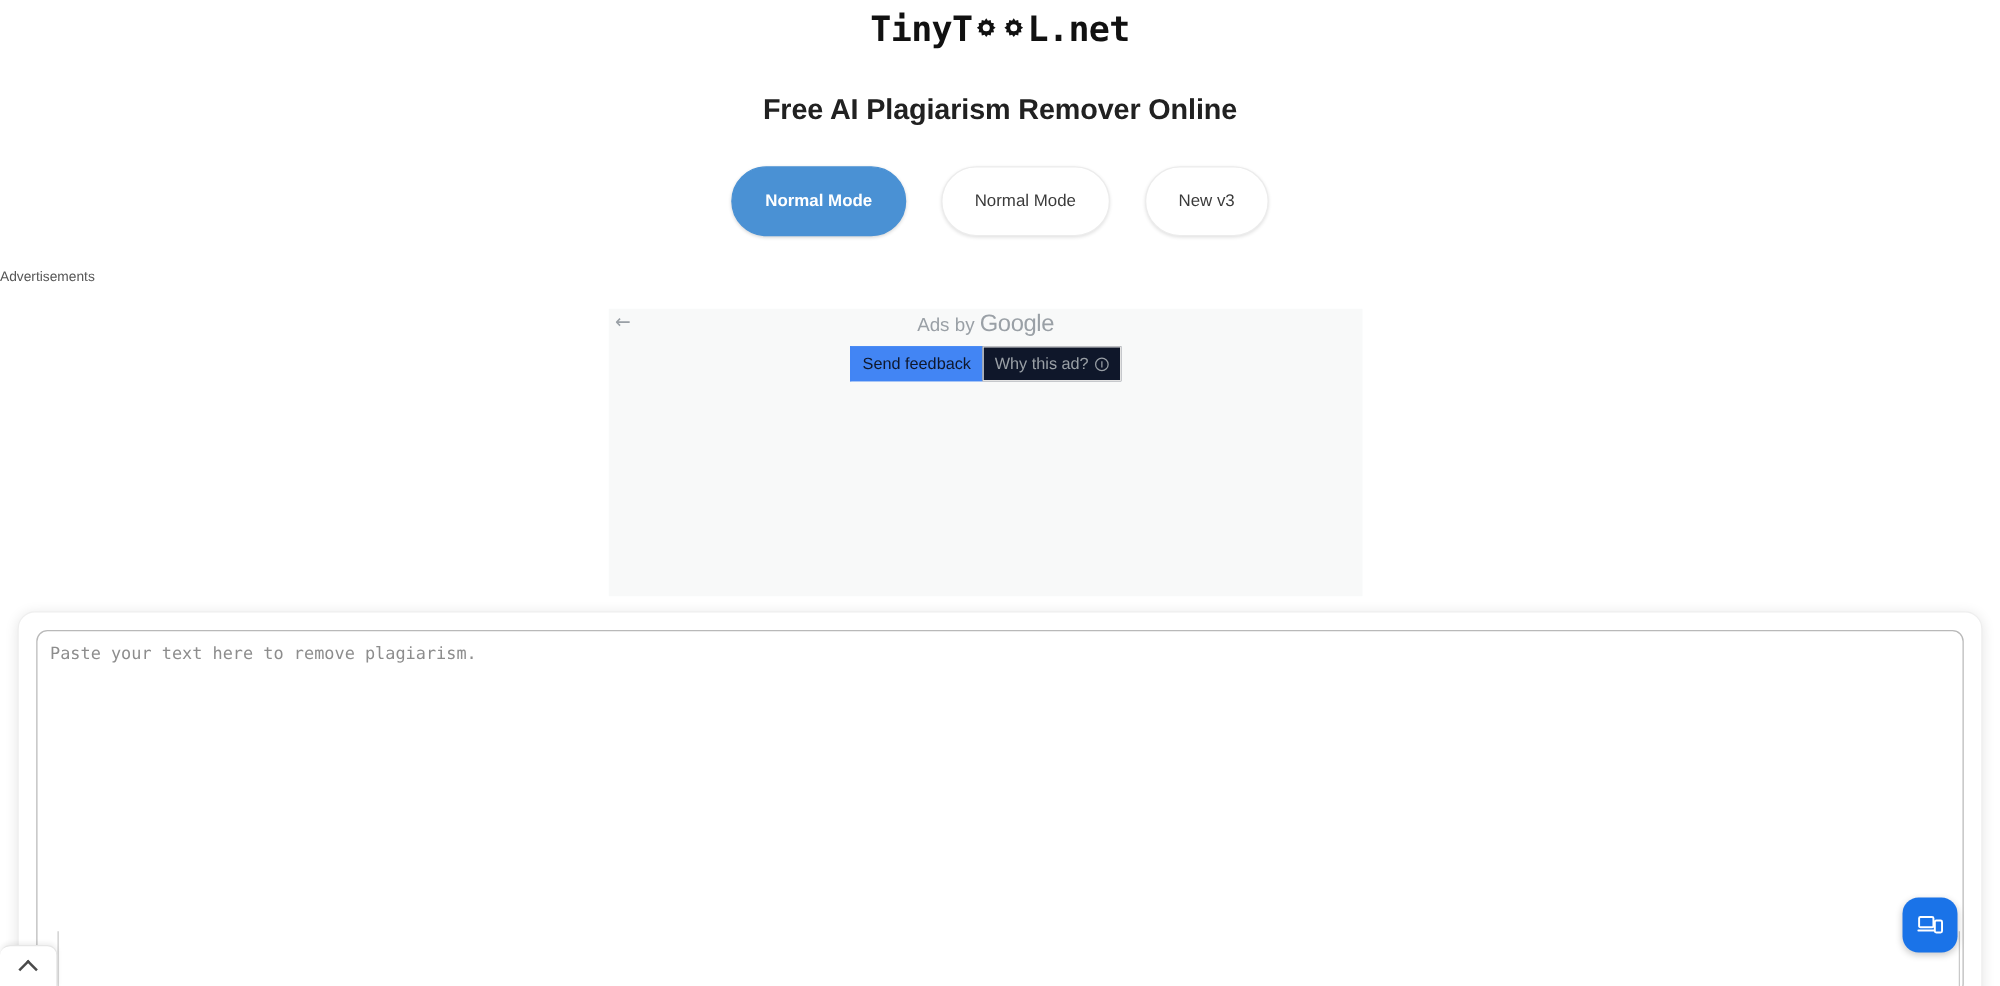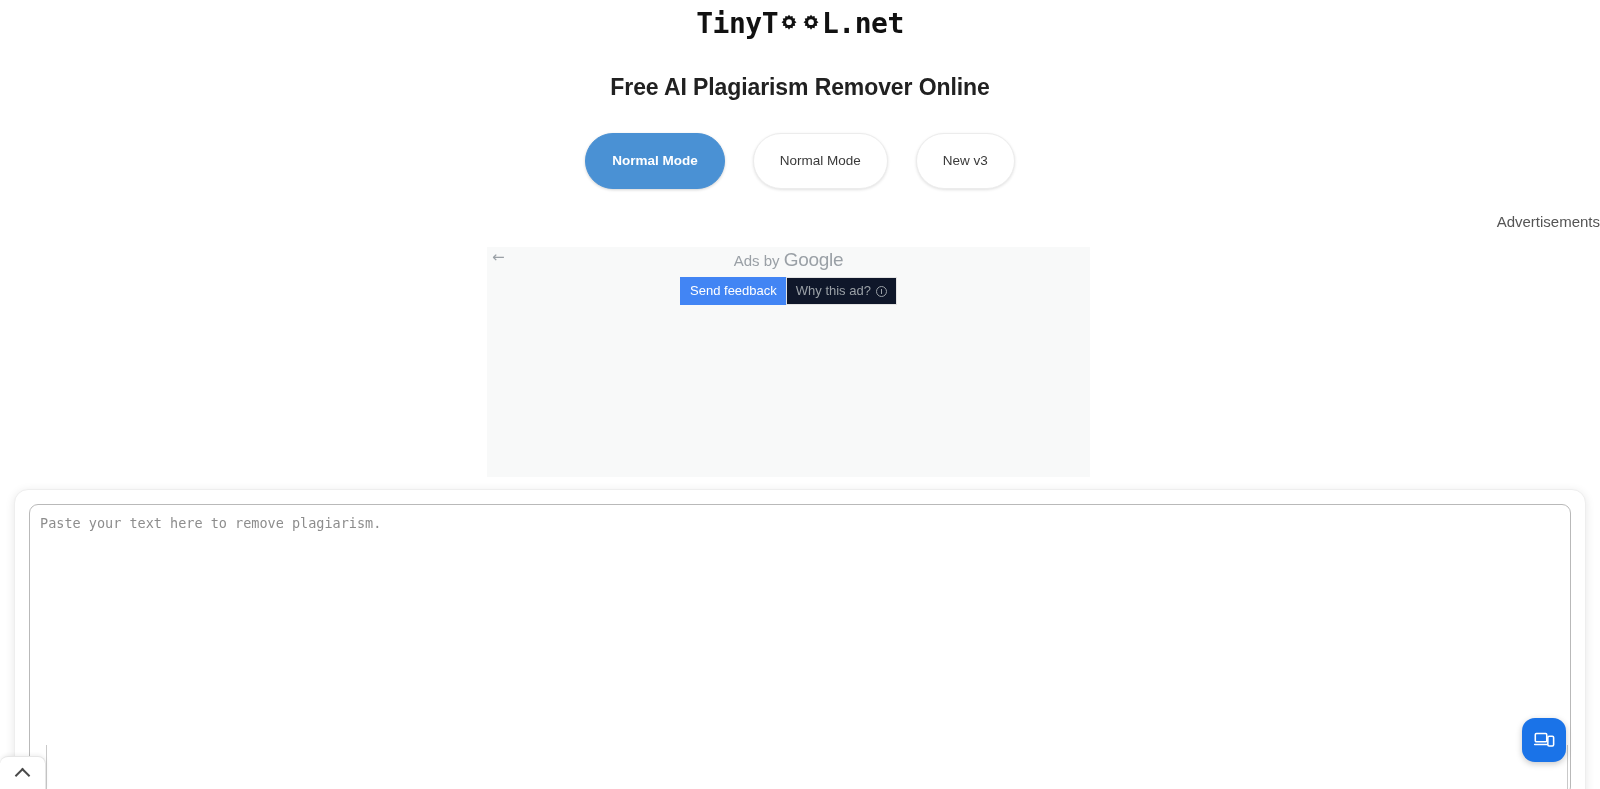--- a/index.html
+++ b/index.html
@@ -88,22 +88,22 @@
   .pill.active {
     background: #4a91d4;
     color: #ffffff;
     border-color: #4a91d4;
     font-weight: bold;
     box-shadow: 0 1px 3px rgba(0,0,0,.18);
   }
 
   
   .ads-label {
-    text-align: right;
-    font-size: 15px;
+    text-align: left;
+    font-size: 11px;
     color: #555555;
     padding-top: 26px;
     line-height: 14px;
   }
   .ad-slot {
     position: absolute;
     left: 487px;
     top: 247px;
     width: 603px;
     height: 230px;
@@ -137,21 +137,21 @@
     position: absolute;
     left: 0;
     right: 0;
     top: 30px;
     display: flex;
     justify-content: center;
     align-items: stretch;
   }
   .btn-feedback {
     background: #4285f4;
-    color: #ffffff;
+    color: #0f172a;
     font-size: 13px;
     padding: 5px 9px;
     border: 1px solid #4285f4;
     border-right: none;
     cursor: pointer;
     line-height: 16px;
   }
   .btn-why {
     background: #0f172a;
     color: #9aa0a6;

